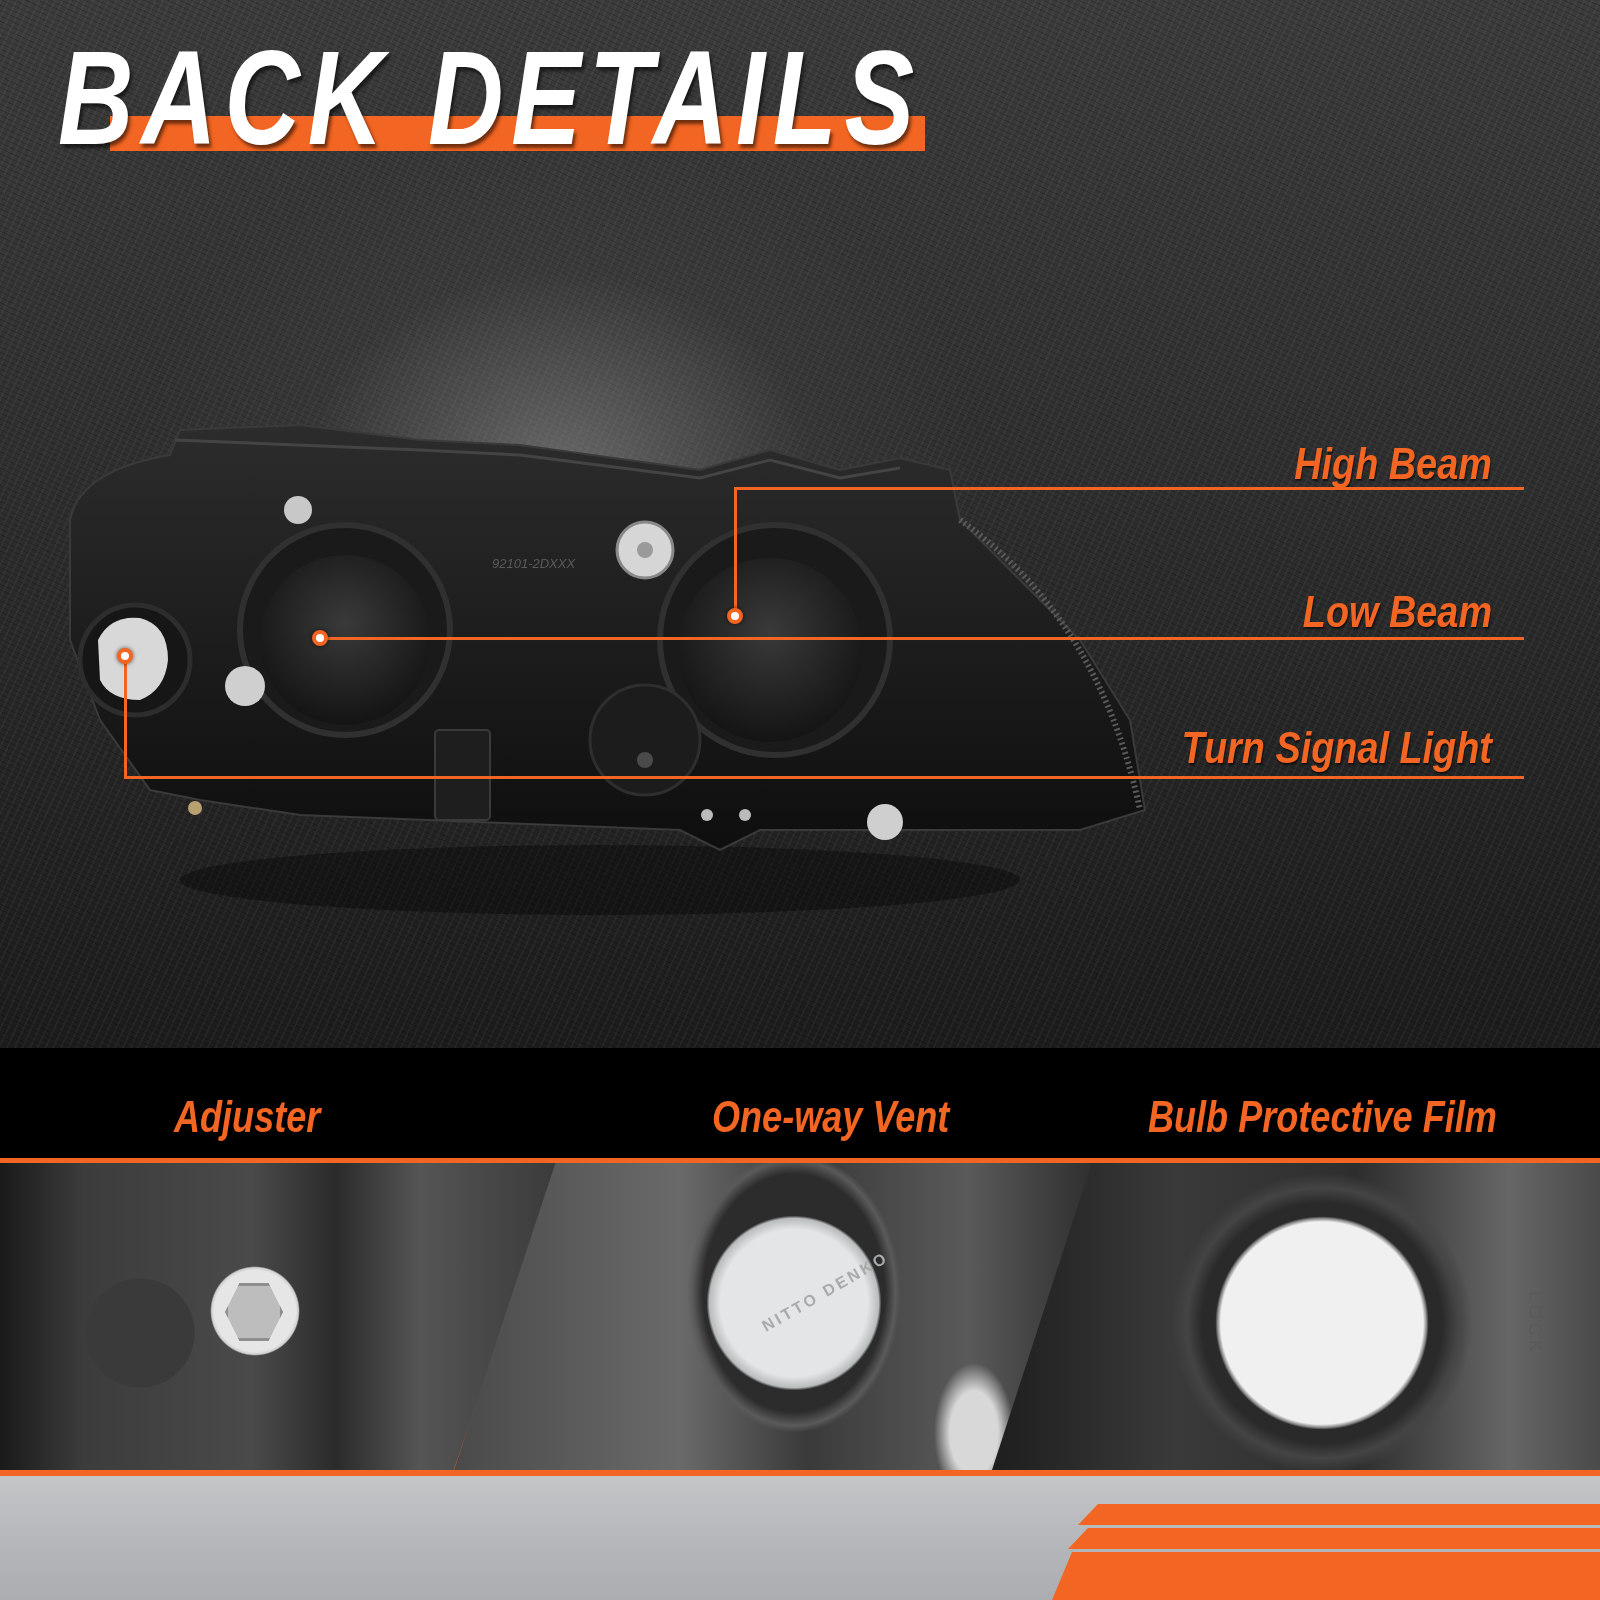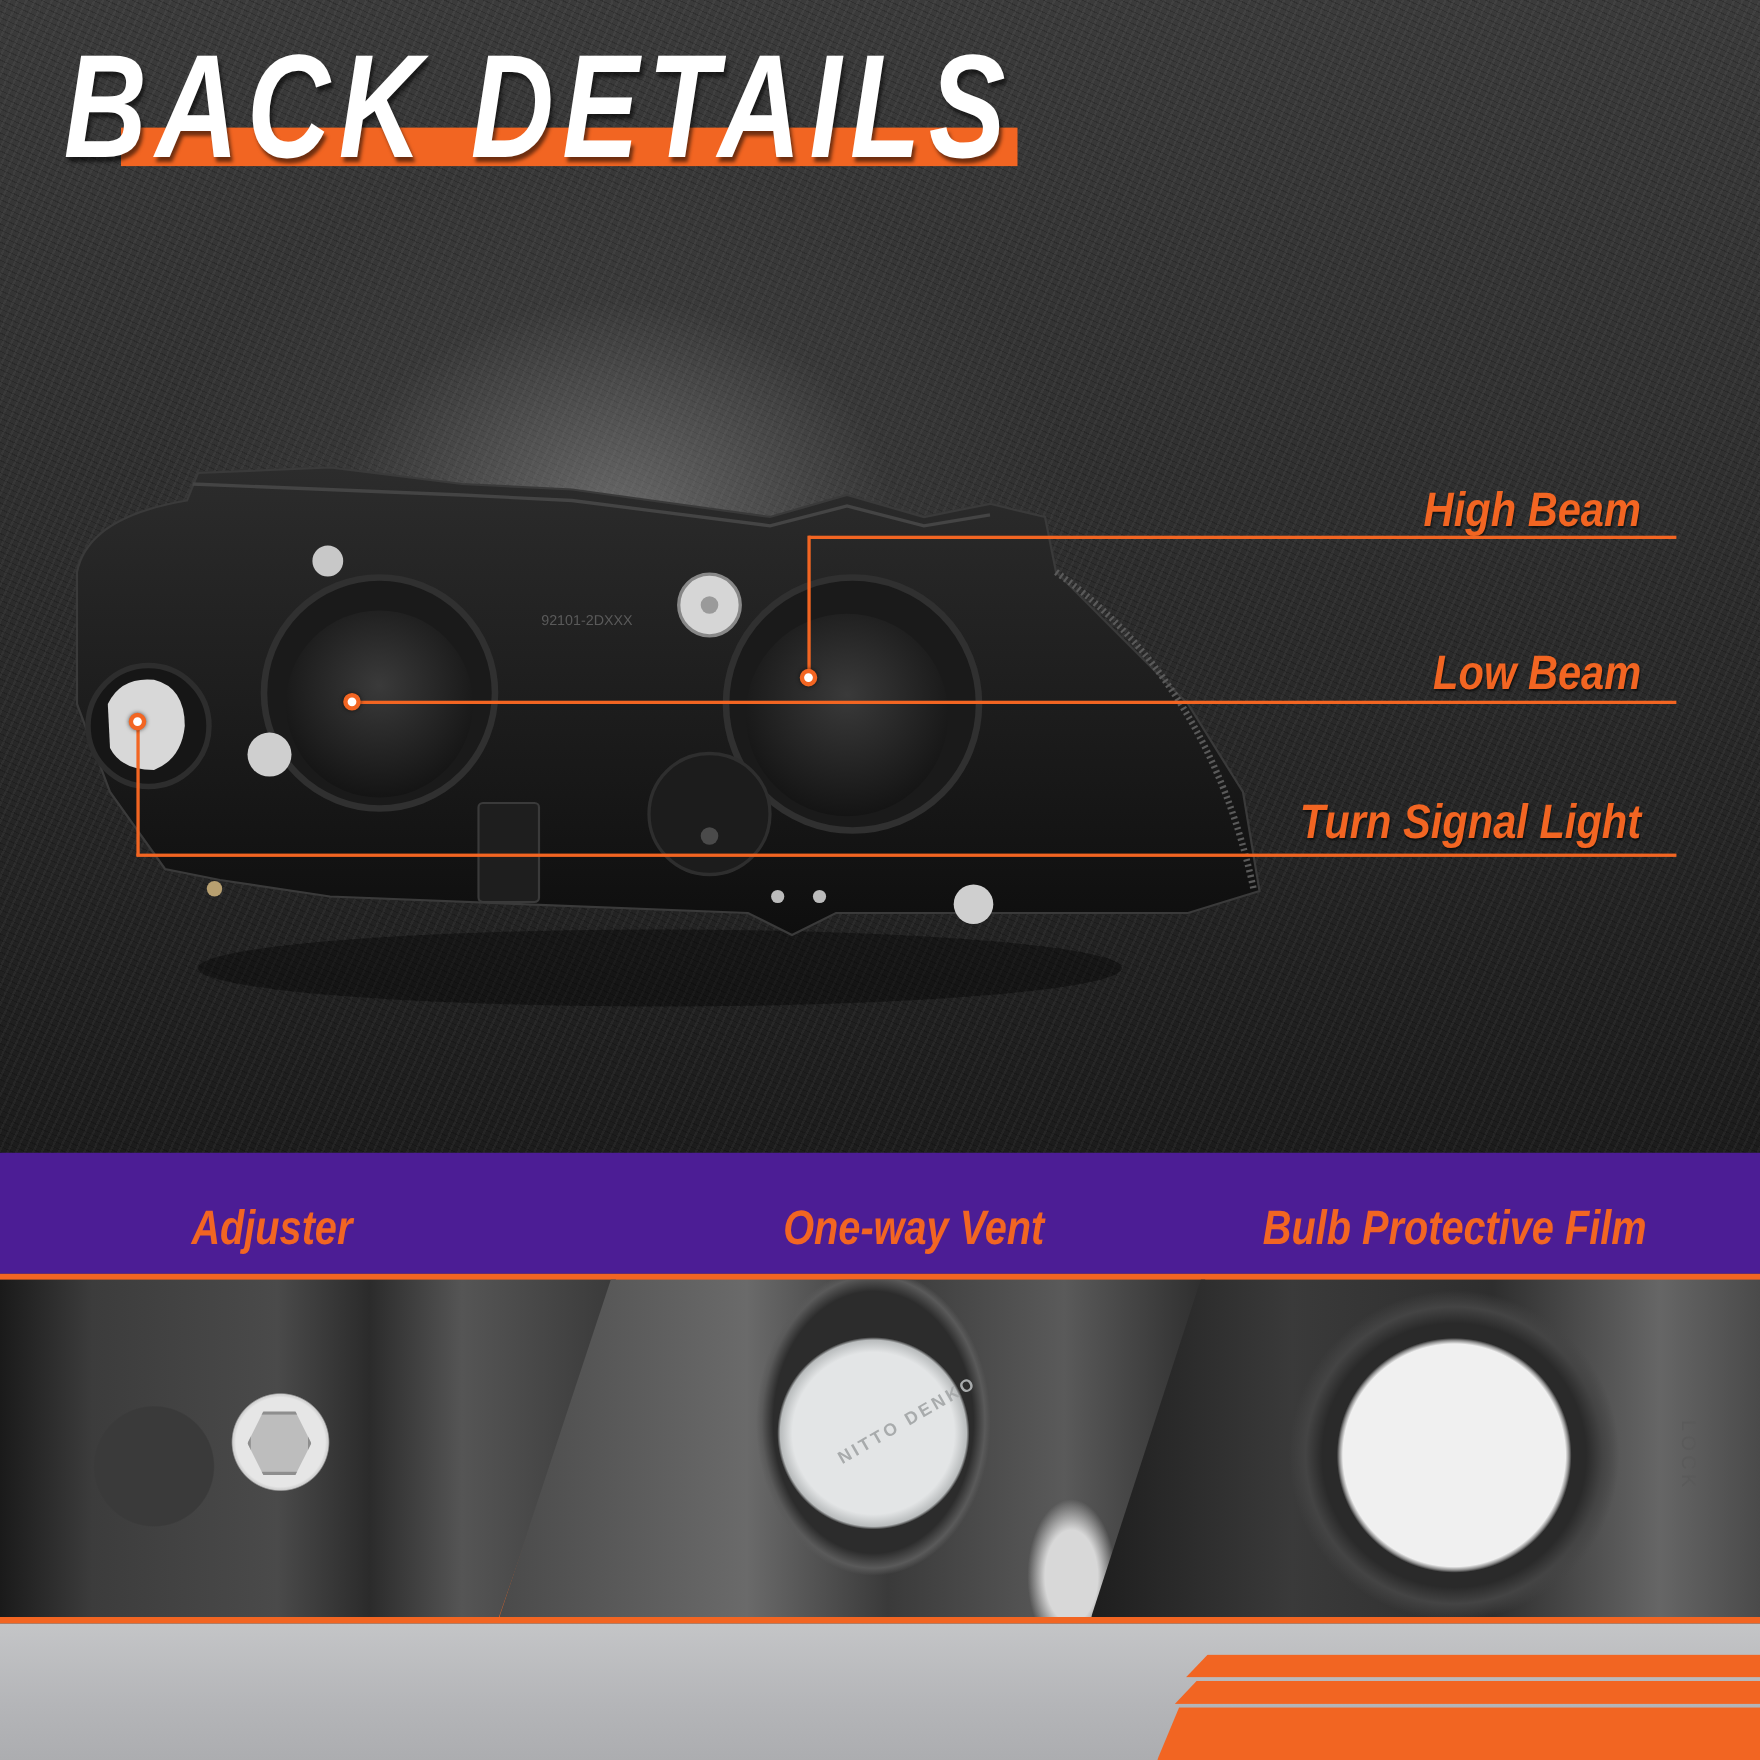--- a/index.html
+++ b/index.html
@@ -27,21 +27,21 @@
     font-family: "Liberation Sans", sans-serif;
     font-weight: 700; font-style: italic;
     font-size: 134px; line-height: 120px; letter-spacing: 10px;
     color: #ffffff;
     transform: scaleX(0.78); transform-origin: left top;
     text-shadow: 3px 4px 4px rgba(0,0,0,0.55);
     white-space: nowrap;
   }
 
   
-  .lamp { position: absolute; left: 0; top: 0; width: 1420px; height: 1048px; }
+  .lamp { position: absolute; left: 0; top: 0; width: 1420px; height: 1048px; font-style: italic; }
   .lamp svg { position: absolute; left: 0; top: 0; }
 
   
   .hline { position: absolute; height: 3px; background: #f26522; }
   .vline { position: absolute; width: 3px; background: #f26522; }
   .dot {
     position: absolute; width: 16px; height: 16px; border-radius: 50%;
     background: #ffffff; border: 4px solid #f26522;
     box-shadow: 0 0 4px rgba(0,0,0,0.6);
   }
@@ -50,21 +50,21 @@
     font-weight: 700; font-style: italic;
     font-size: 44px; line-height: 48px;
     color: #f26522; white-space: nowrap;
     transform: scaleX(0.86); transform-origin: right center;
     text-shadow: 1px 2px 2px rgba(0,0,0,0.6);
   }
 
   
   .label-band {
     position: absolute; left: 0; top: 1048px; width: 1600px; height: 110px;
-    background: #4c1d95;
+    background: #000000;
   }
   .detail-label {
     position: absolute; top: 44px;
     font-weight: 700; font-style: italic;
     font-size: 44px; line-height: 50px;
     color: #f26522; white-space: nowrap;
     transform: scaleX(0.82); transform-origin: left center;
   }
 
   

